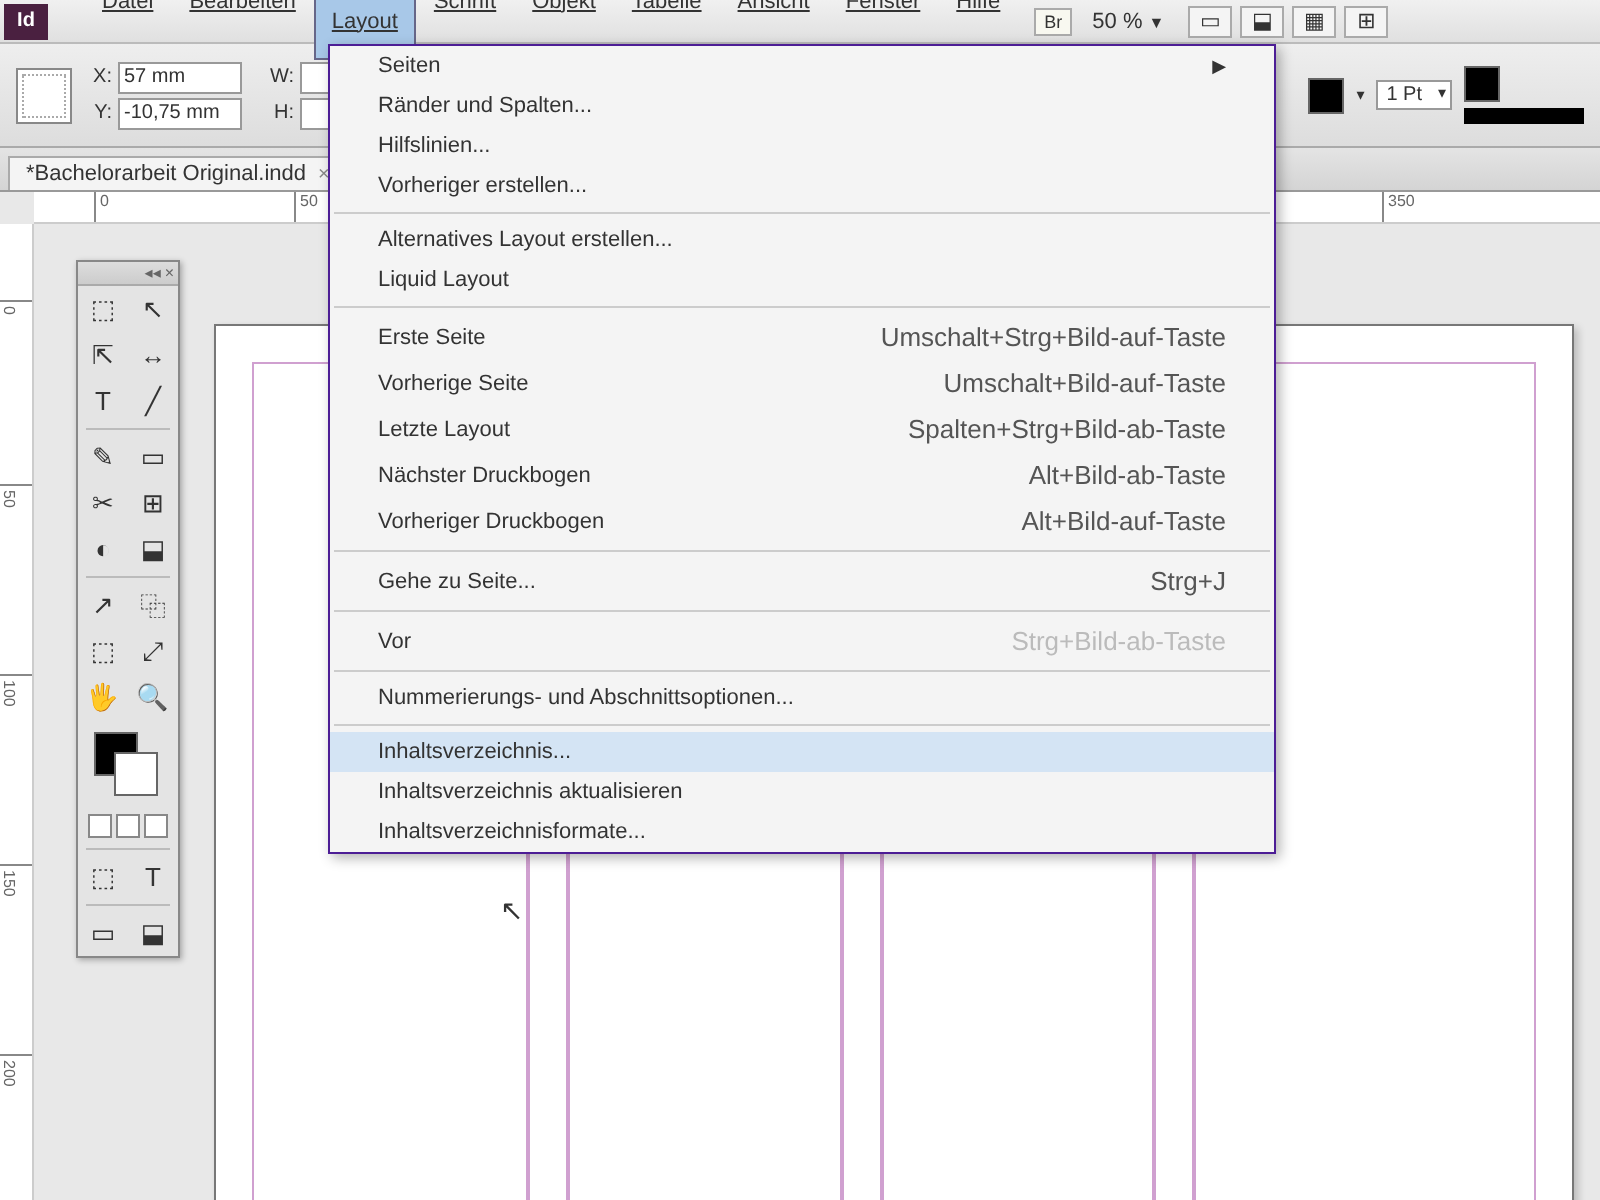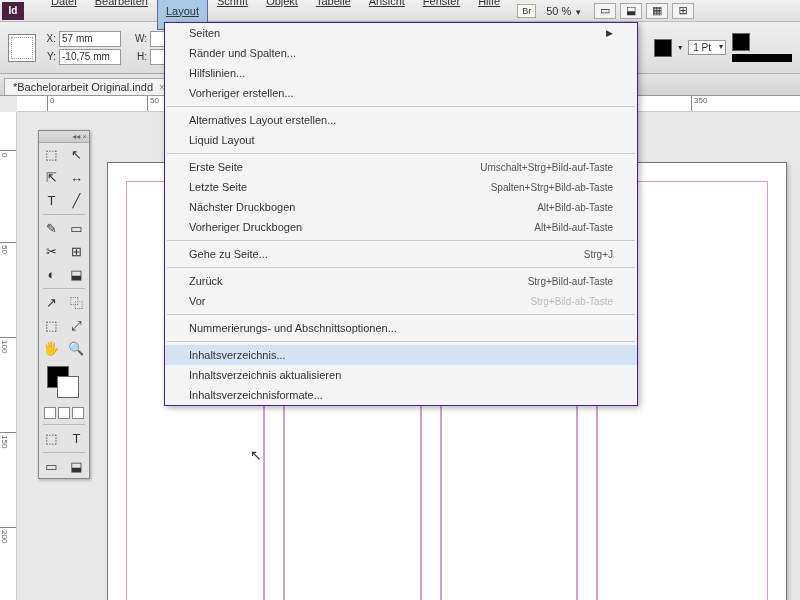--- a/index.html
+++ b/index.html
@@ -47,21 +47,21 @@
 .toolbox .swatches{grid-column:1/-1;height:36px;position:relative;margin:4px}
 .toolbox .swatches .fg{position:absolute;left:4px;top:2px;width:22px;height:22px;background:#000;border:1px solid #666}
 .toolbox .swatches .bg{position:absolute;left:14px;top:12px;width:22px;height:22px;background:#fff;border:1px solid #666}
 .toolbox .modes{grid-column:1/-1;display:flex;justify-content:center;gap:2px;padding:3px}
 .toolbox .mode{width:12px;height:12px;border:1px solid #888;background:#fff}
 .dropdown{position:absolute;left:164px;top:22px;width:474px;background:#f4f4f4;border:1px solid #4c1d95;box-shadow:2px 2px 6px rgba(0,0,0,.3);z-index:10;padding:0 0}
 .dropdown .item{padding:4px 24px;display:flex;justify-content:space-between;align-items:center;cursor:default;font-size:11px}
 .dropdown .item.hover{background:#d4e4f4}
 .dropdown .item.disabled{color:#999}
 .dropdown .item .arr{font-size:9px}
-.dropdown .item .sc{color:#555;font-size:10px}
+.dropdown .item .sc{color:#555;font-size:13px}
 .dropdown .item.disabled .sc{color:#bbb}
 .dropdown .divider{height:1px;background:#ccc;margin:3px 2px}
 .cursor{position:absolute;left:250px;top:447px;z-index:20;font-size:14px;pointer-events:none}
 </style>
 </head>
 <body>
 
 <div class="menubar">
   <div class="logo">Id</div>
   <div id="menu-items" style="display: flex; text-decoration: underline;">
@@ -217,41 +217,41 @@
     </div>
     <div class="item">
       <span>Liquid Layout</span>
     </div>
     <div class="divider"></div>
     <div class="item">
       <span>Erste Seite</span>
       <span class="sc">Umschalt+Strg+Bild-auf-Taste</span>
     </div>
     <div class="item">
-      <span>Letzte Seite</span>
+      <span>Vorherige Seite</span>
+      <span class="sc">Umschalt+Bild-auf-Taste</span>
+    </div>
+    <div class="item">
+      <span>Letzte Layout</span>
       <span class="sc">Spalten+Strg+Bild-ab-Taste</span>
     </div>
     <div class="item">
       <span>Nächster Druckbogen</span>
       <span class="sc">Alt+Bild-ab-Taste</span>
     </div>
     <div class="item">
       <span>Vorheriger Druckbogen</span>
       <span class="sc">Alt+Bild-auf-Taste</span>
     </div>
     <div class="divider"></div>
     <div class="item">
       <span>Gehe zu Seite...</span>
       <span class="sc">Strg+J</span>
     </div>
     <div class="divider"></div>
-    <div class="item">
-      <span>Zurück</span>
-      <span class="sc">Strg+Bild-auf-Taste</span>
-    </div>
     <div class="item disabled">
       <span>Vor</span>
       <span class="sc">Strg+Bild-ab-Taste</span>
     </div>
     <div class="divider"></div>
     <div class="item">
       <span>Nummerierungs- und Abschnittsoptionen...</span>
     </div>
     <div class="divider"></div>
     <div class="item hover">

